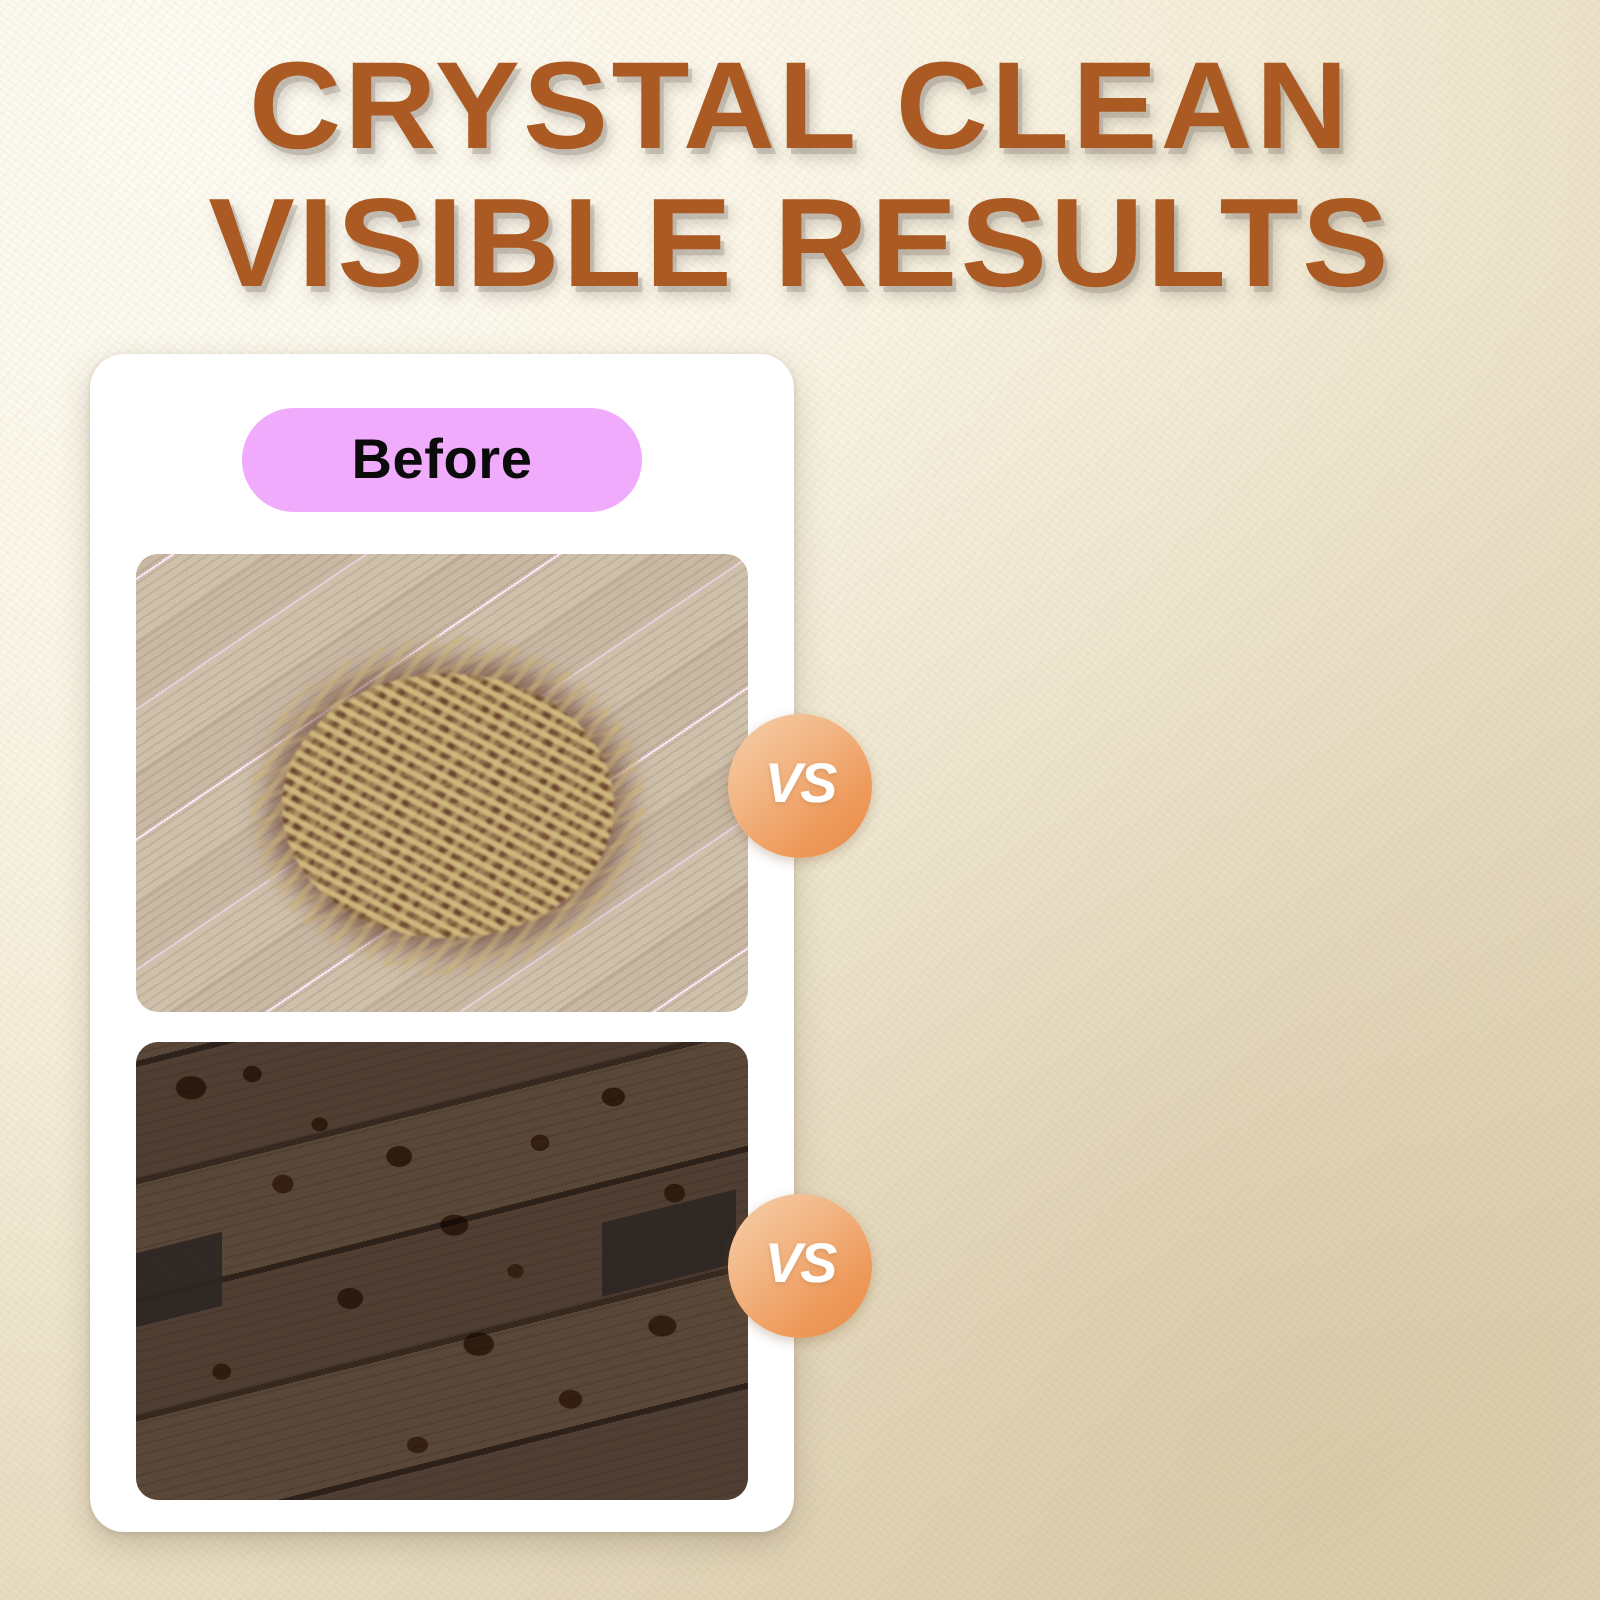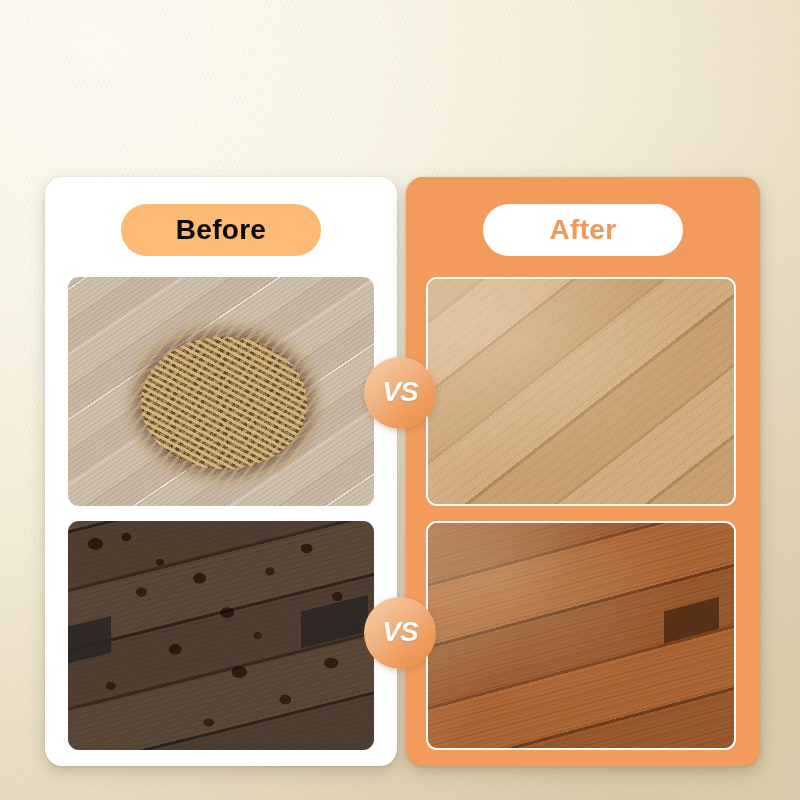--- a/index.html
+++ b/index.html
@@ -71,21 +71,21 @@
   
   .tag {
     position:absolute;
     top:27px; left:50%; transform:translateX(-50%);
     width:200px; height:52px;
     border-radius:26px;
     display:flex; align-items:center; justify-content:center;
     font-size:28px; font-weight:bold;
     letter-spacing:.3px;
   }
-  .tag-before { background:#fdba74; color:#0B0B0B; }
+  .tag-before { background:#f0abfc; color:#0B0B0B; }
   .tag-after  { background:#FFFFFF; color:#F0975A; }
 
   
   .shot {
     position:absolute;
     left:23px; width:306px; height:229px;
     border-radius:11px;
     overflow:hidden;
   }
   .shot.top    { top:100px; }
@@ -253,20 +253,24 @@
     text-shadow:0 1px 2px rgba(170,110,60,.30);
   }
   .vs-1 { top:357px; }
   .vs-2 { top:597px; }
 </style>
 </head>
 <body>
 
 <div id="poster">
 
+  <div class="headline">
+    <span class="line l1">CRYSTAL CLEAN</span>
+    <span class="line l2">VISIBLE RESULTS</span>
+  </div>
 
   <div class="panel panel-before">
 
     <div class="tag tag-before">
       <span>Before</span>
     </div>
 
     <div class="shot top">
       <div class="img ph-before-1">
         <div class="noodles"></div>
@@ -275,37 +279,20 @@
 
     <div class="shot bottom">
       <div class="img ph-before-2">
         <div class="dark-tile left"></div>
         <div class="dark-tile"></div>
       </div>
     </div>
 
   </div>
 
-  <div class="panel panel-after">
-
-    <div class="tag tag-after">
-      <span>After</span>
-    </div>
-
-    <div class="shot top">
-      <div class="img ph-after-1"></div>
-    </div>
-
-    <div class="shot bottom">
-      <div class="img ph-after-2">
-        <div class="gloss-tile"></div>
-      </div>
-    </div>
-
-  </div>
 
   <div class="vs vs-1">
     <span>VS</span>
   </div>
   <div class="vs vs-2">
     <span>VS</span>
   </div>
 
 </div>
 

